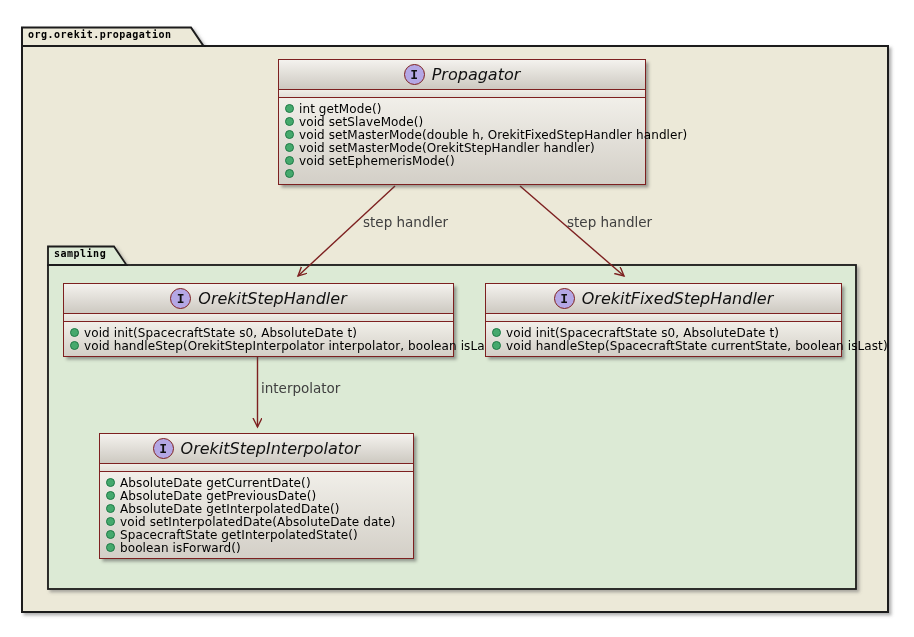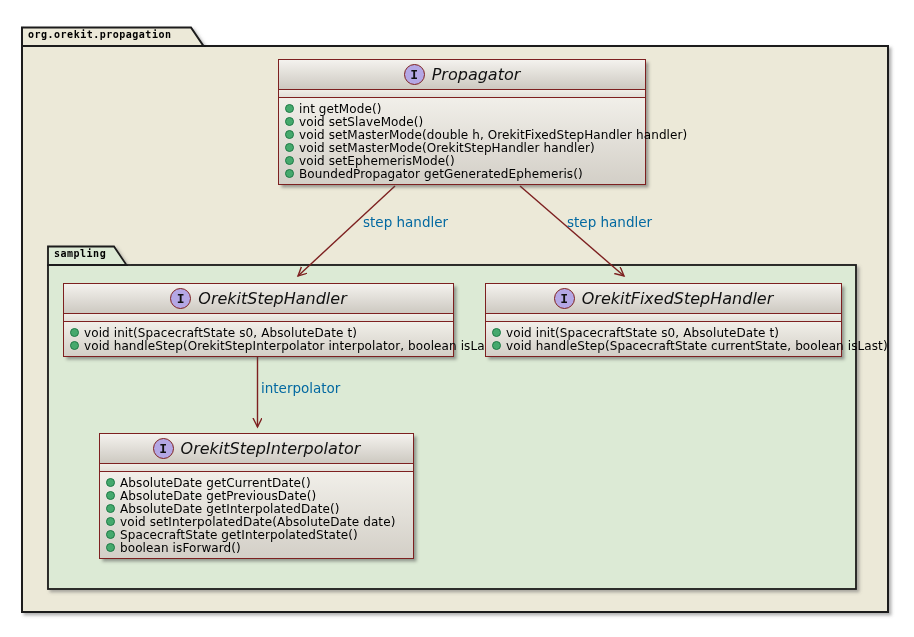--- a/index.html
+++ b/index.html
@@ -43,21 +43,21 @@
     background:linear-gradient(180deg,#F0EEE8,#E2DFD8);
   }
   .uml-methods { padding:4px 6px; background:linear-gradient(180deg,#F1EFE9,#D3CFC7); }
   .method { display:flex; align-items:center; gap:5px; height:13px; white-space:nowrap; font-size:12px; color:#000;text-align:right; }
   .dot {
     width:7px; height:7px; border-radius:50%; box-sizing:content-box;
     background:var(--bullet-fill); border:1px solid var(--bullet-border); flex:0 0 auto;
   }
   .mtext { letter-spacing:0.1px; }
 
-  .edge-label { position:absolute; font-size:13.5px; color:#0369a1; white-space:nowrap; }
+  .edge-label { position:absolute; font-size:13.5px; color:#404040; white-space:nowrap; }
 </style>
 </head>
 <body>
 
 <div class="canvas">
 
   <svg width="914" height="637" viewBox="0 0 914 637">
     <defs>
       <filter id="sh" x="-20%" y="-20%" width="140%" height="140%">
         <feDropShadow dx="2.5" dy="2.5" stdDeviation="1.6" flood-color="#666666" flood-opacity="0.5"></feDropShadow>
@@ -107,21 +107,20 @@
       <div class="method">
         <span class="dot"></span>
         <span class="mtext">void setMasterMode(OrekitStepHandler handler)</span>
       </div>
       <div class="method">
         <span class="dot"></span>
         <span class="mtext">void setEphemerisMode()</span>
       </div>
       <div class="method">
         <span class="dot"></span>
-        <span class="mtext">BoundedPropagator getGeneratedEphemeris()</span>
       </div>
     </div>
   </div>
 
   <div class="uml-box" style="left:63px; top:283px; width:389px;">
     <div class="uml-head">
       <span class="spot">I</span>
       <span class="uml-title">OrekitStepHandler</span>
     </div>
     <div class="uml-empty"></div>

